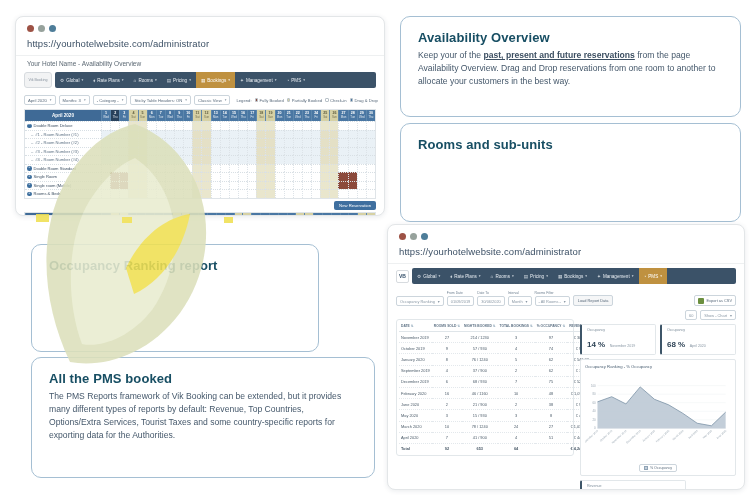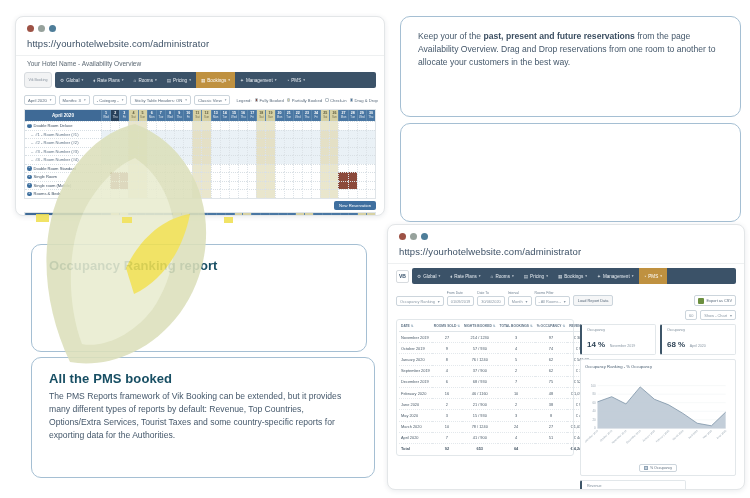--- a/index.html
+++ b/index.html
@@ -63,21 +63,21 @@
   .may-cell { height:9px; background:#4a77a3; color:#fff; font-size:3.6px; display:flex; align-items:center;
               justify-content:center; border-left:1px solid #5d87ad; }
   .may-cell.wkend { background:#d6d1a4; color:#5c5a3c; }
   .may-month { background:#3f6a96; font-size:4.4px; font-weight:bold; }
 
   
   .fcard { position:absolute; background:#fff; border:1px solid #a5bfd3; border-radius:10px;
            padding:13px 17px; z-index:1; }
   .fcard h2 { font-size:13px; color:#174e63; margin-bottom:4px; letter-spacing:.1px; }
   .fcard p { font-size:8.6px; line-height:1.5; color:#45586b; }
-  .fcard p b { color:#3c4f62; }
+  .fcard p b { color:#3c4f62;text-decoration:underline; }
 
   
   .rfilters { display:flex; align-items:flex-end; gap:3px; padding:4px 8px 2px; }
   .rfield { display:flex; flex-direction:column; gap:1px; }
   .rfield label { font-size:3.4px; color:#738494; }
   .rinput { border:1px solid #ccd5dc; border-radius:2px; background:#fff; font-size:3.9px; color:#8a98a5;
             padding:1.5px 3px; white-space:nowrap; display:flex; gap:3px; align-items:center; }
   .rbtn { border:1px solid #ccd5dc; border-radius:2px; background:#f5f6f7; font-size:3.9px; color:#5a6b7c;
           padding:2px 4px; white-space:nowrap; }
   .export-btn { margin-left:auto; display:flex; align-items:center; gap:2px; border:1px solid #ccd5dc;
@@ -677,25 +677,27 @@
       <div class="may-cell">26</div>
       <div class="may-cell">27</div>
       <div class="may-cell">28</div>
       <div class="may-cell">29</div>
       <div class="may-cell wkend">30</div>
       <div class="may-cell wkend">31</div>
     </div>
 </div>
 
 <div class="fcard" style="left:400px; top:16px; width:341px; height:101px;">
+  <h2>Availability Overview</h2>
   <p><span>Keep your of the </span><b>past, present and future reservations</b><span> from the page Availability Overview. Drag and Drop reservations from one room to another to allocate your customers in the best way.</span></p>
 </div>
 <div class="fcard" style="left:400px; top:123px; width:341px; height:99px;">
+  <h2>Rooms and sub-units</h2>
 </div>
-<div class="fcard" style="left:31px; top:244px; width:336px; height:108px;">
+<div class="fcard" style="left:31px; top:244px; width:288px; height:108px;">
   <h2>Occupancy Ranking report</h2>
 </div>
 <div class="fcard" style="left:31px; top:357px; width:344px; height:121px;">
   <h2>All the PMS booked</h2>
   <p><span>The PMS Reports framework of Vik Booking can be extended, but it provides many different types of reports by default: Revenue, Top Countries, Options/Extra Services, Tourist Taxes and some country-specific reports for exporting data for the Authorities.</span></p>
 </div>
 
 <div class="bwindow" id="win-bottom" style="left:387px; top:224px; width:358px; height:266px;">
   <div class="dots">
     <span class="dot dot-red"></span>

